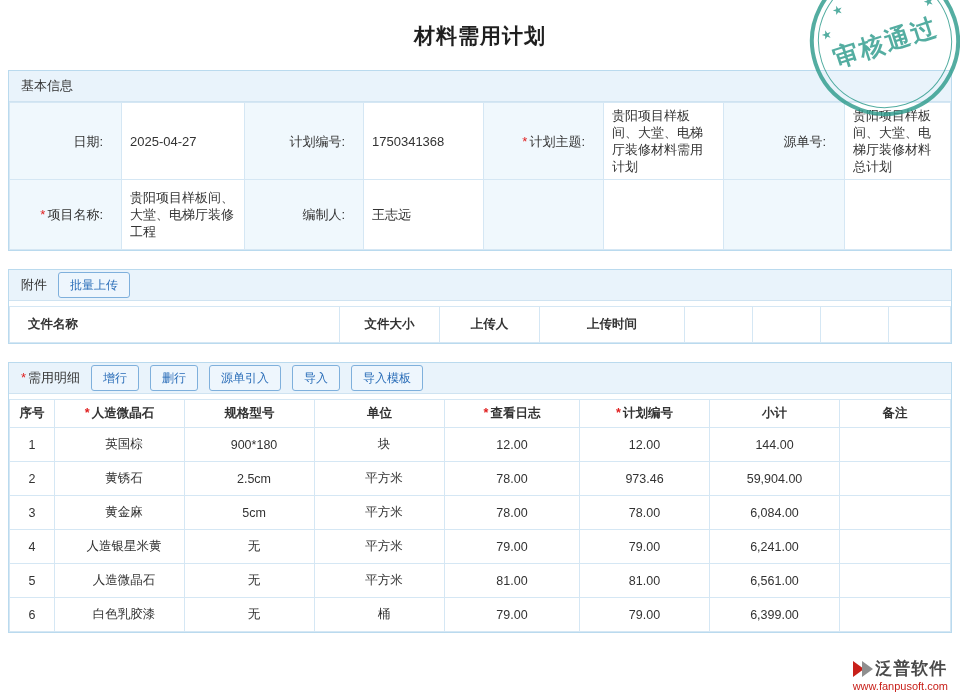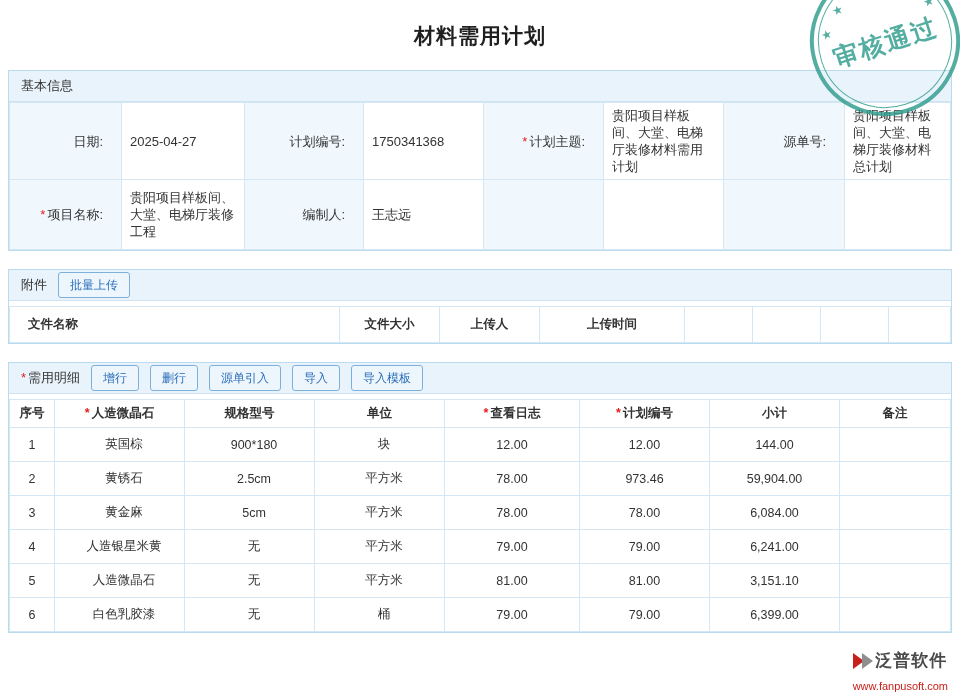--- a/index.html
+++ b/index.html
@@ -47,21 +47,21 @@
   .stamp-star::before { content: "★"; }
   .st1 { left: 16px; top: 44px; } .st2 { left: 34px; top: 24px; } .st5 { right: 16px; top: 44px; }
 
   
   .footer-brand { position: absolute; right: 12px; bottom: 8px; z-index: 8; }
   .brand-line { display: flex; align-items: center; justify-content: center; }
   .logo-mark { position: relative; width: 22px; height: 18px; display: inline-block; }
   .logo-mark::before { content: ""; position: absolute; left: 0; top: 1px; border-style: solid; border-width: 8px 0 8px 11px; border-color: transparent transparent transparent #c8201a; }
   .logo-mark::after { content: ""; position: absolute; left: 9px; top: 1px; border-style: solid; border-width: 8px 0 8px 11px; border-color: transparent transparent transparent #8f8f8f; }
   .brand-name { font-size: 17px; font-weight: bold; color: #4a4a4a; letter-spacing: 1px; }
-  .brand-site { font-size: 11px; color: #c8201a; margin-top: 8px; text-align: right; }
+  .brand-site { font-size: 11px; color: #c8201a; margin-top: 0; text-align: right; }
 </style>
 </head>
 <body>
 
 <div class="screen">
 
   <div class="page-title">材料需用计划</div>
 
   <div class="stamp">
     <div class="stamp-ring"></div>
@@ -215,21 +215,21 @@
         <td>6,241.00</td>
         <td></td>
       </tr>
       <tr>
         <td>5</td>
         <td class="cell-left">人造微晶石</td>
         <td class="cell-left">无</td>
         <td class="cell-left">平方米</td>
         <td>81.00</td>
         <td>81.00</td>
-        <td>3,151.10</td>
+        <td>6,561.00</td>
         <td></td>
       </tr>
       <tr>
         <td>6</td>
         <td class="cell-left">白色乳胶漆</td>
         <td class="cell-left">无</td>
         <td class="cell-left">桶</td>
         <td>79.00</td>
         <td>79.00</td>
         <td>6,399.00</td>

